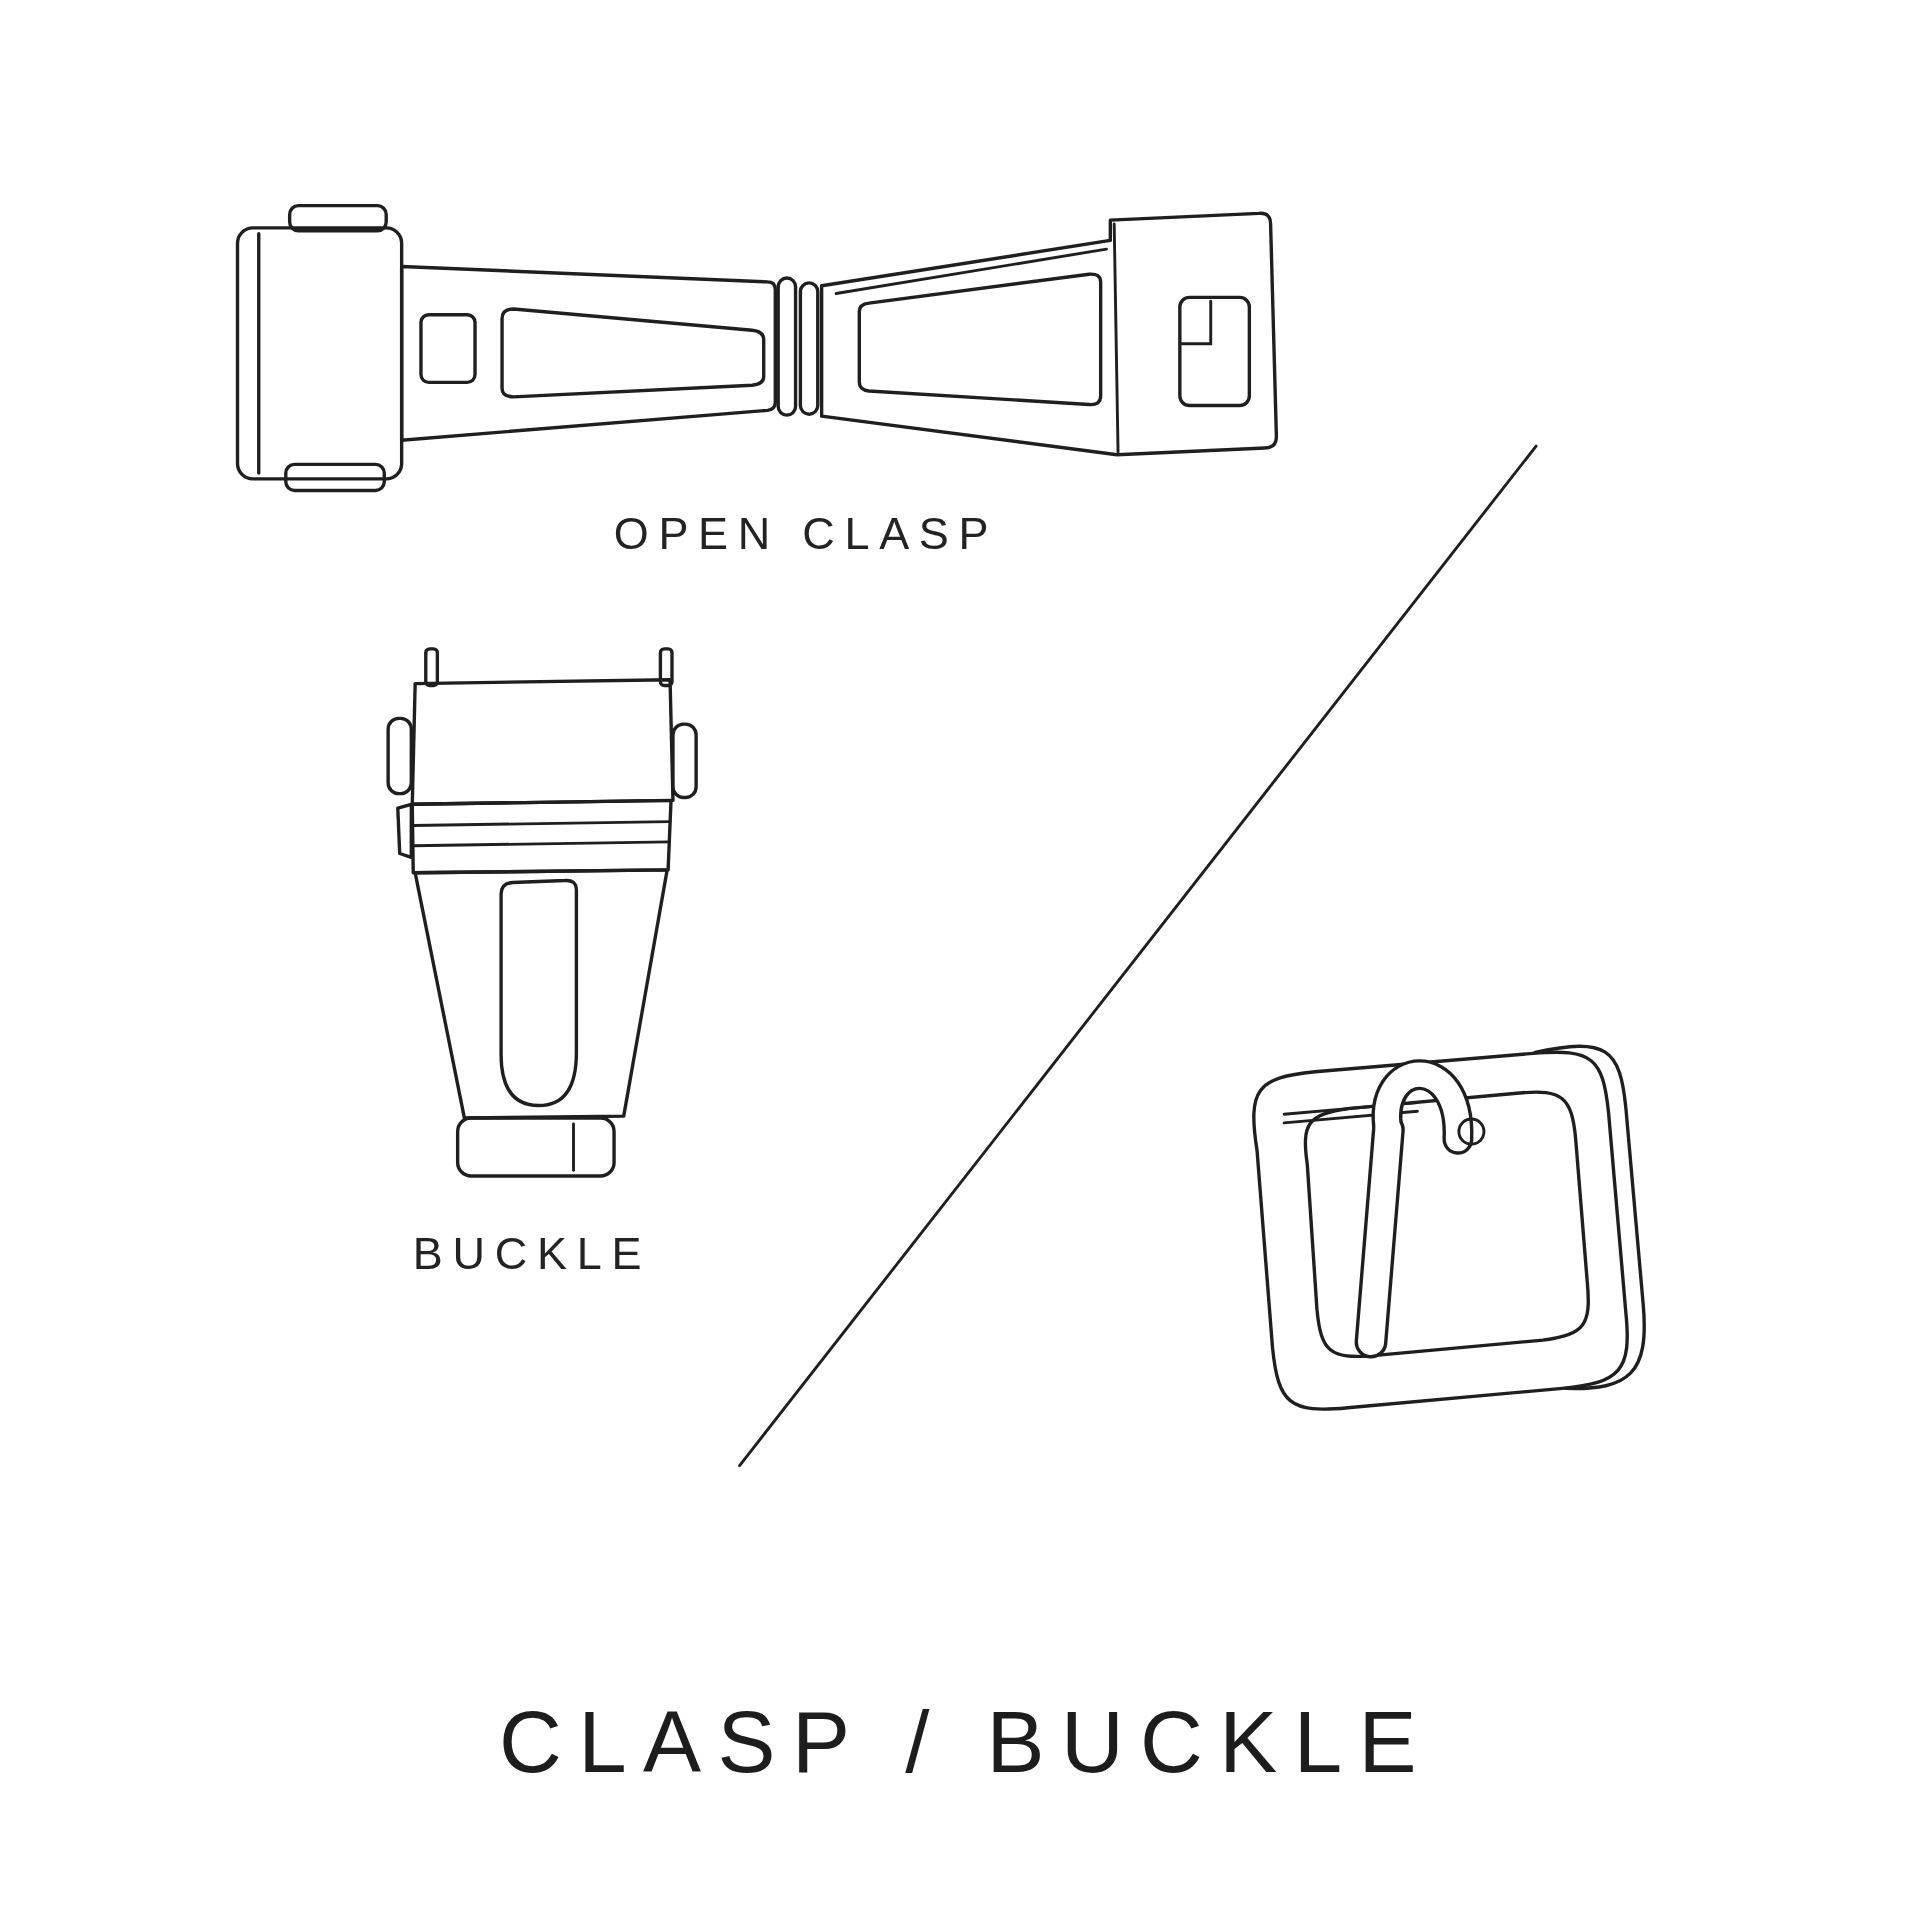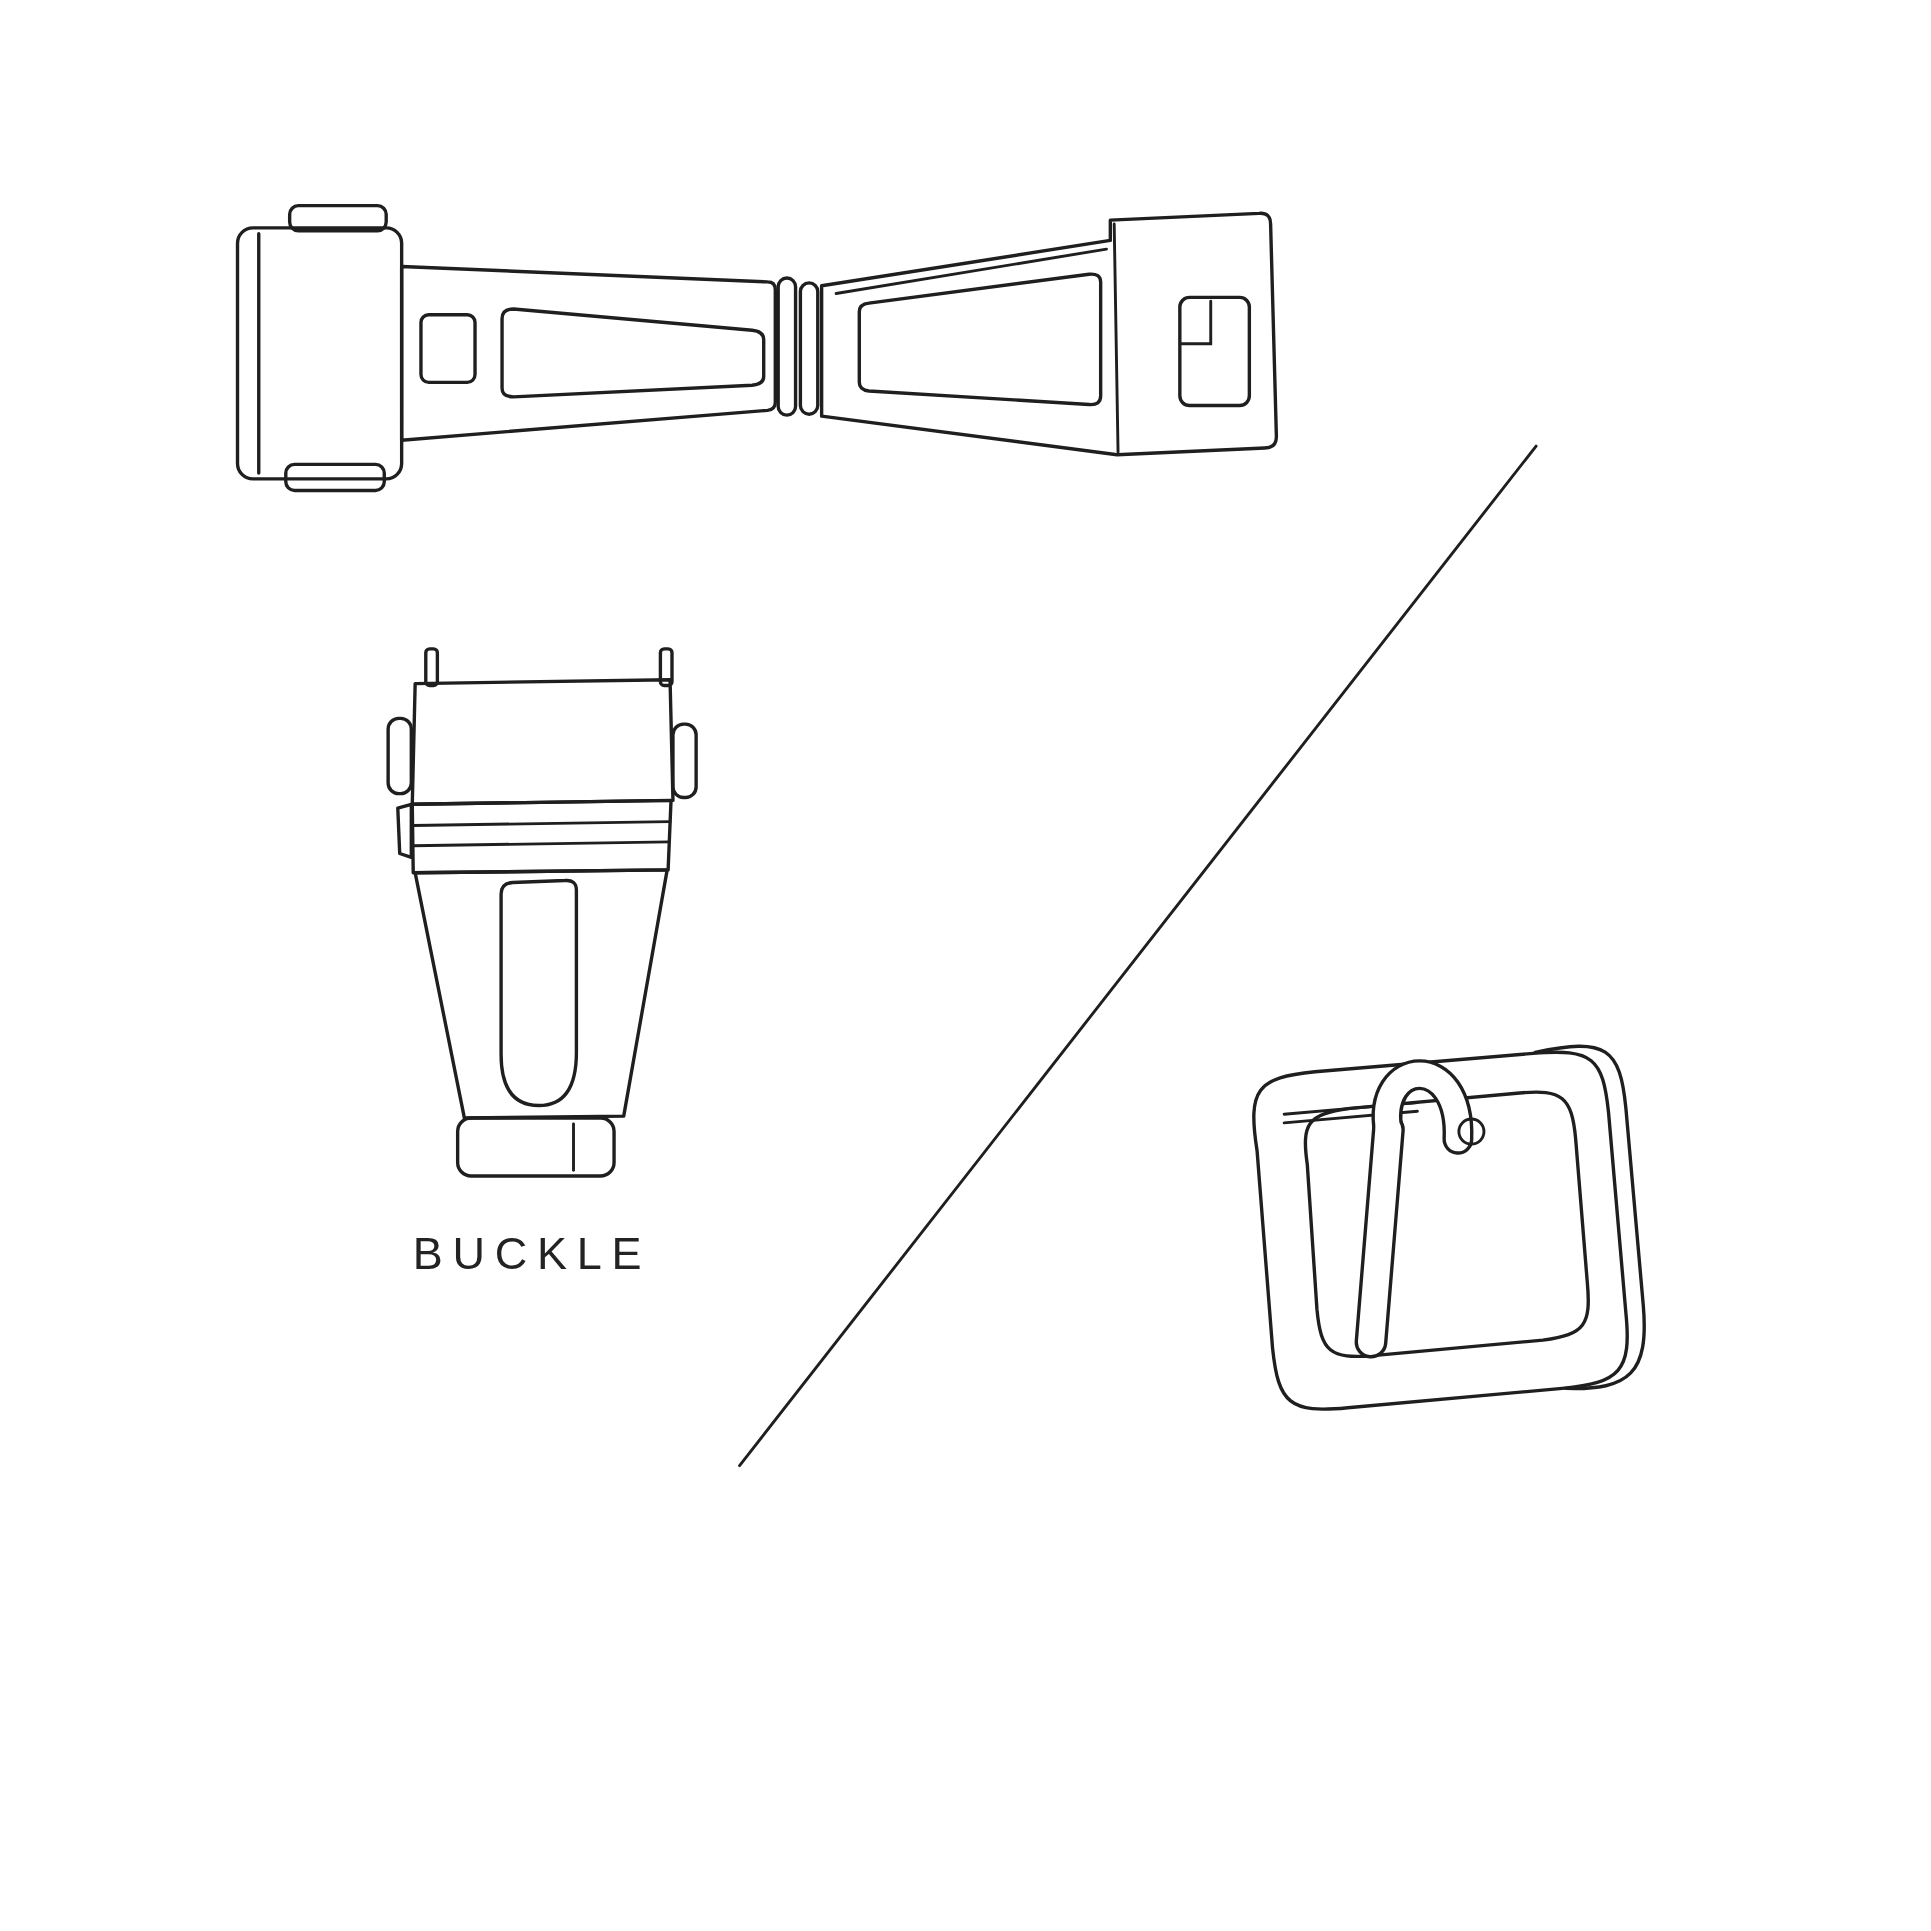--- a/index.html
+++ b/index.html
@@ -143,16 +143,18 @@
         <path class="tang-black" stroke-width="32" d="M1510,1180 C1514,1088 1424,1096 1438,1172"></path>
         <path class="tang-black" stroke-width="34" d="M1438,1170 L1420,1390"></path>
         <path class="tang-white" stroke-width="25" d="M1510,1180 C1514,1088 1424,1096 1438,1172"></path>
         <path class="tang-white" stroke-width="27" d="M1438,1170 L1420,1390"></path>
       </g>
       <circle class="thin" cx="1524" cy="1172" r="13"></circle>
     </g>
 
   </svg>
 
+  <div class="caption open">OPEN CLASP</div>
   <div class="caption closed">BUCKLE</div>
+  <div class="big-title">CLASP / BUCKLE</div>
 
 </div>
 
 
 </body></html>

